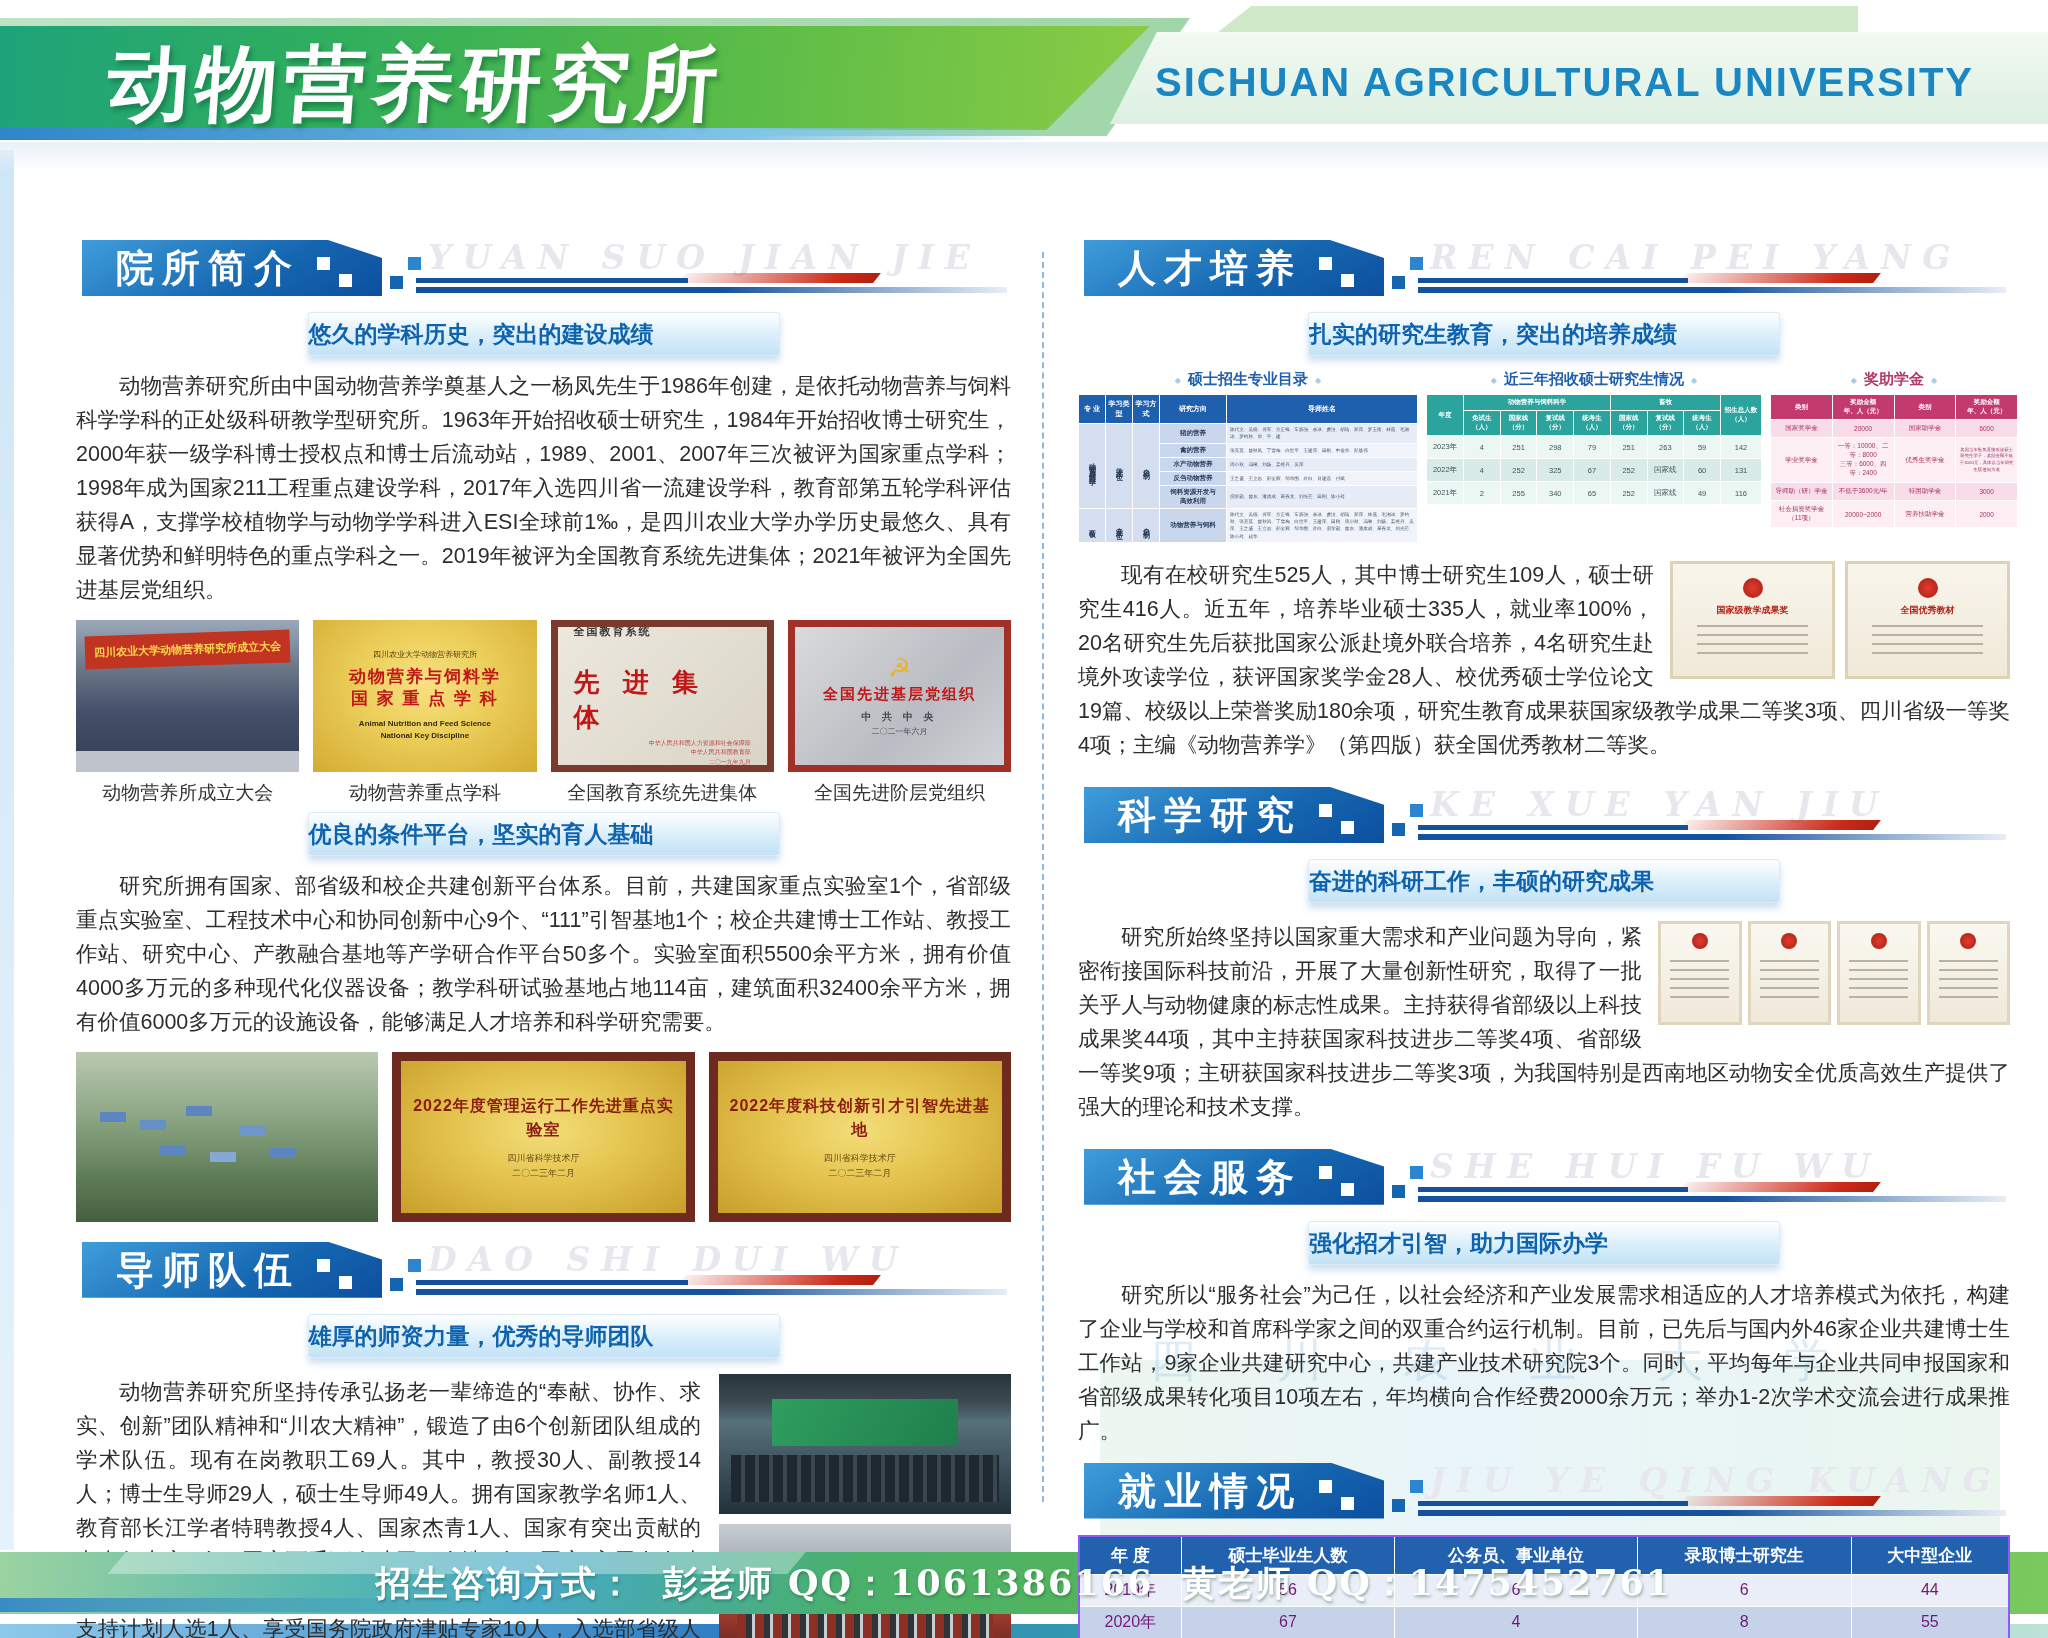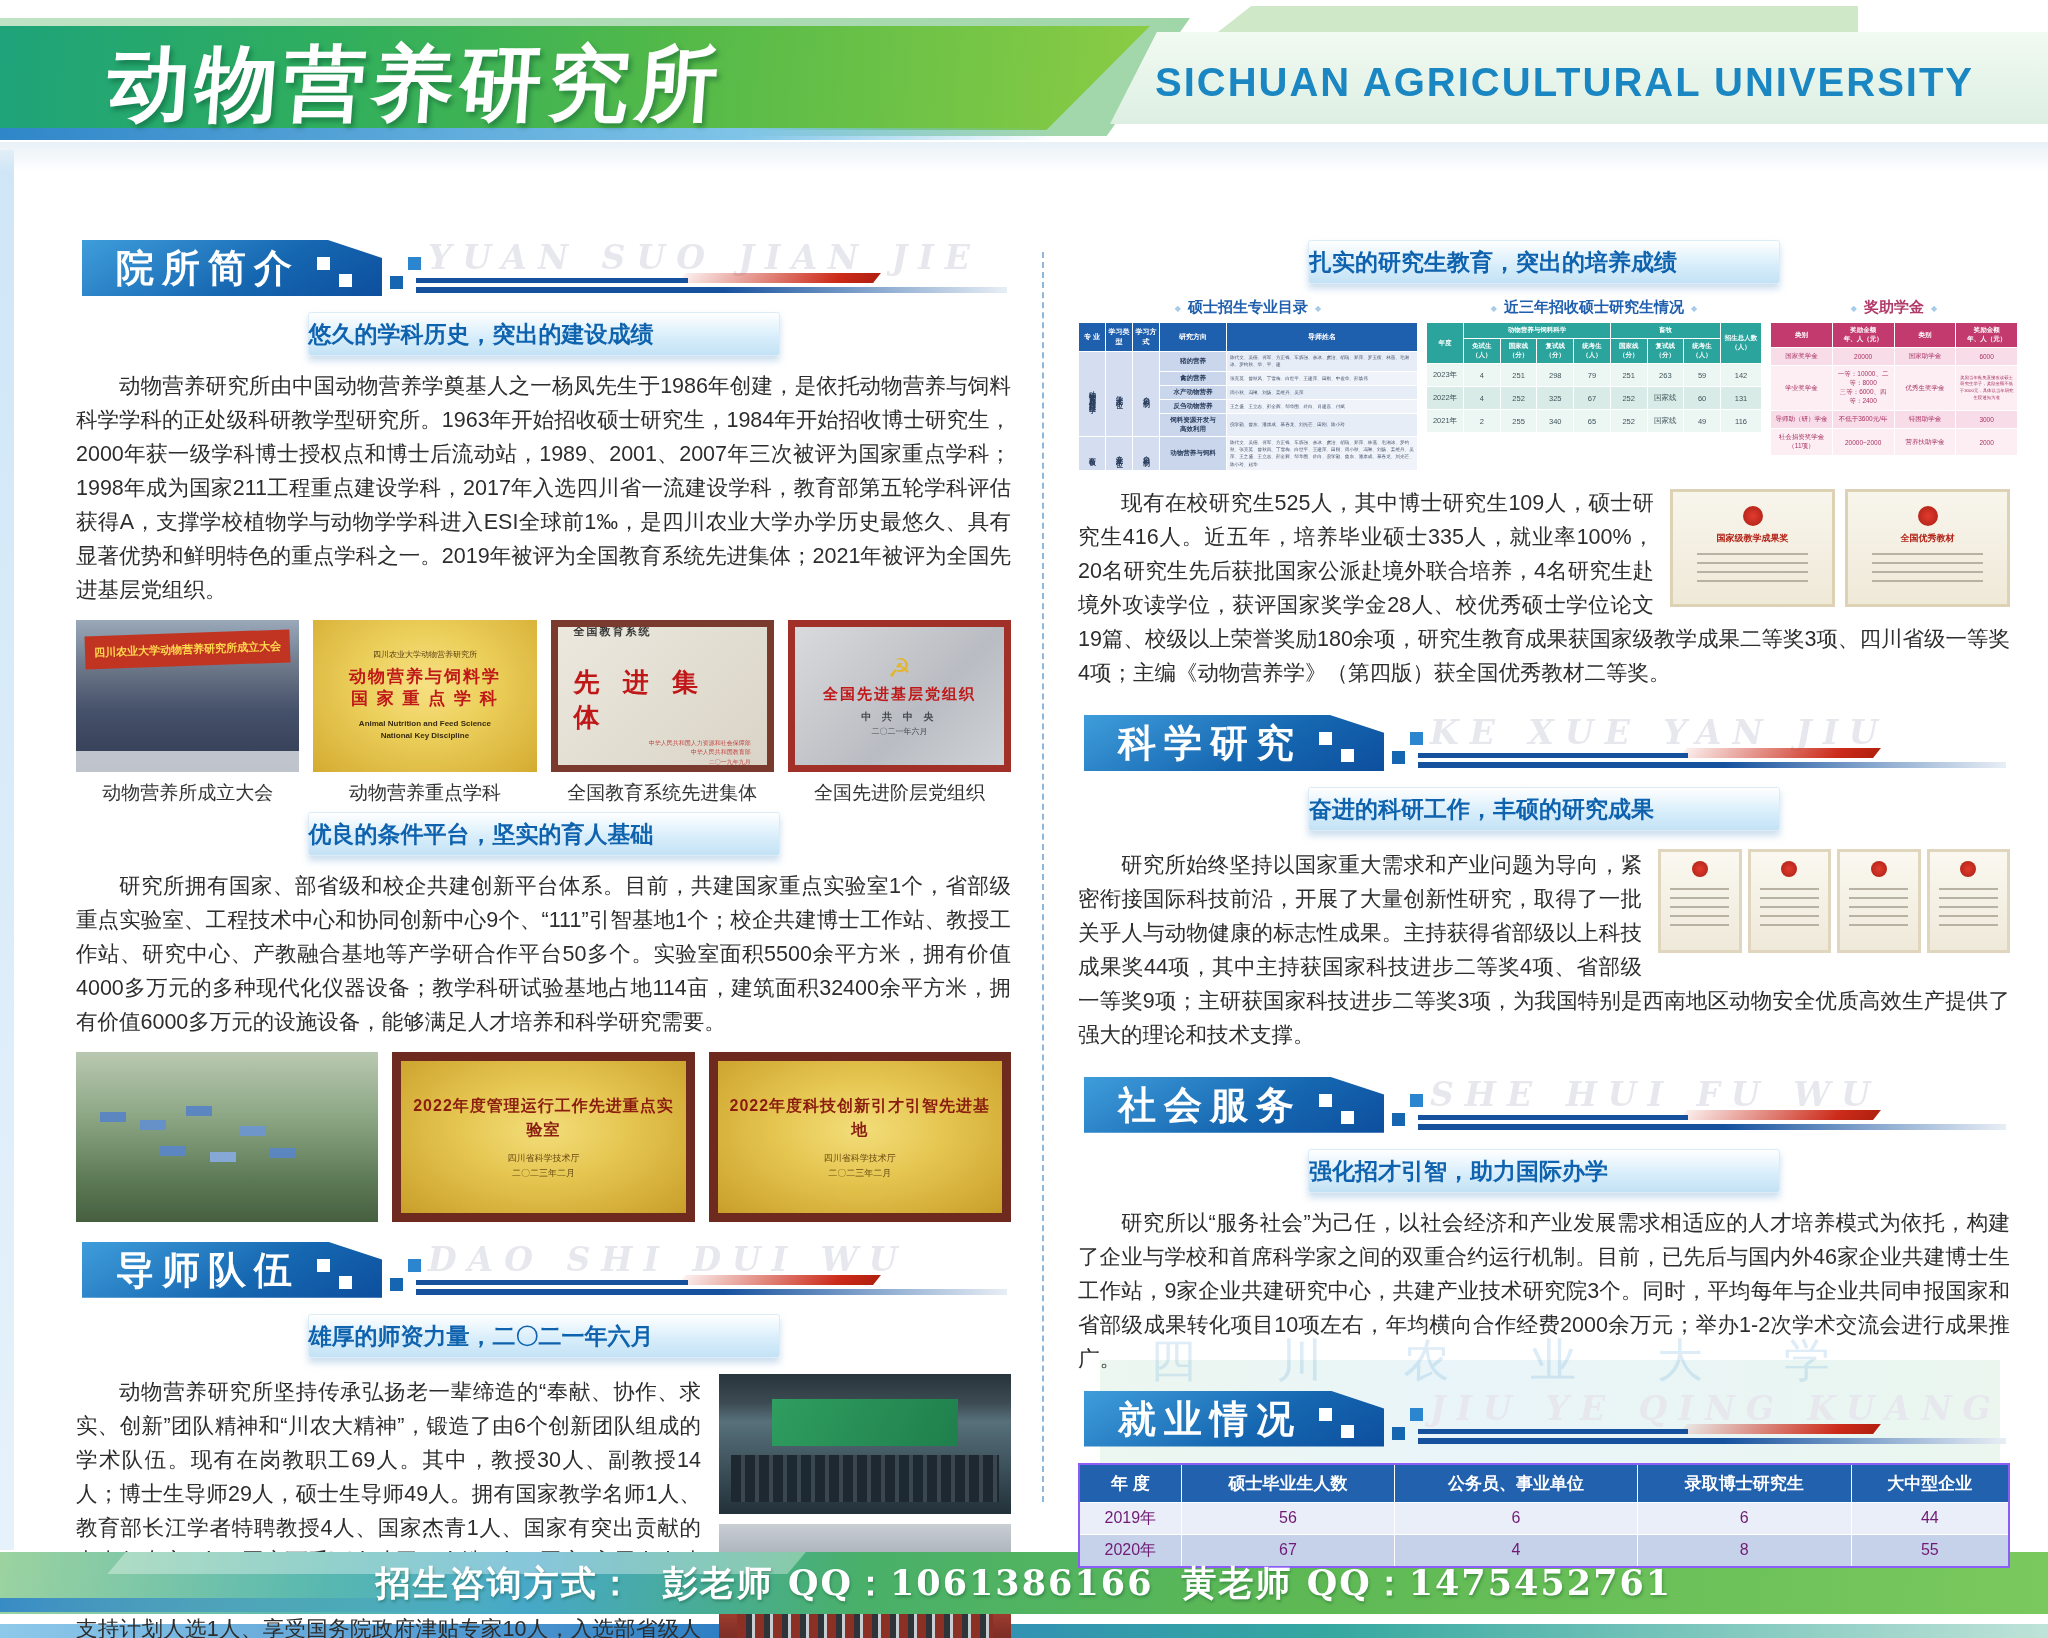--- a/index.html
+++ b/index.html
@@ -276,33 +276,43 @@
       <div class="banner"><span>导师队伍</span></div>
       <div class="sq-out"></div>
       <div class="pinyin">DAO SHI DUI WU</div>
       <div class="lines">
           <div class="l-red"></div>
           <div class="l-top"></div>
           <div class="l-bot"></div>
         </div>
     </div>
 
-    <div class="subhead">雄厚的师资力量，二〇二一年六月</div>
+    <div class="subhead">雄厚的师资力量，优秀的导师团队</div>
 
     <div class="mentor-wrap">
       <div class="mentor-photos">
         <div class="mphoto mphoto1"></div>
         <div class="mphoto mphoto2"></div>
       </div>
       <div class="para" style="text-indent:2em;">动物营养研究所坚持传承弘扬老一辈缔造的“奉献、协作、求实、创新”团队精神和“川农大精神”，锻造了由6个创新团队组成的学术队伍。现有在岗教职工69人。其中，教授30人、副教授14人；博士生导师29人，硕士生导师49人。拥有国家教学名师1人、教育部长江学者特聘教授4人、国家杰青1人、国家有突出贡献的中青年专家3人、国家百千万人才工程人选5人、国家“高层次人才特殊支持计划”领军人才2人、青年拔尖人才1人、新世纪优秀人才支持计划人选1人、享受国务院政府津贴专家10人，入选部省级人才工程人选63人次。入选全国高校黄大年式教师团队，入选教育部、科技部、农业农村部创新团队4个、四川省创新团队4个。</div>
     </div>
   </div>
 
   <div class="col col-right">
 
+    <div class="sec-head">
+      <div class="banner"><span>人才培养</span></div>
+      <div class="sq-out"></div>
+      <div class="pinyin">REN CAI PEI YANG</div>
+      <div class="lines">
+          <div class="l-red"></div>
+          <div class="l-top"></div>
+          <div class="l-bot"></div>
+        </div>
+    </div>
 
     <div class="subhead">扎实的研究生教育，突出的培养成绩</div>
 
     <div class="tables z1">
 
       <div class="tbl-block">
         <div class="tbl-title">硕士招生专业目录</div>
         <table class="cat-table">
           <tbody>
               <tr>

